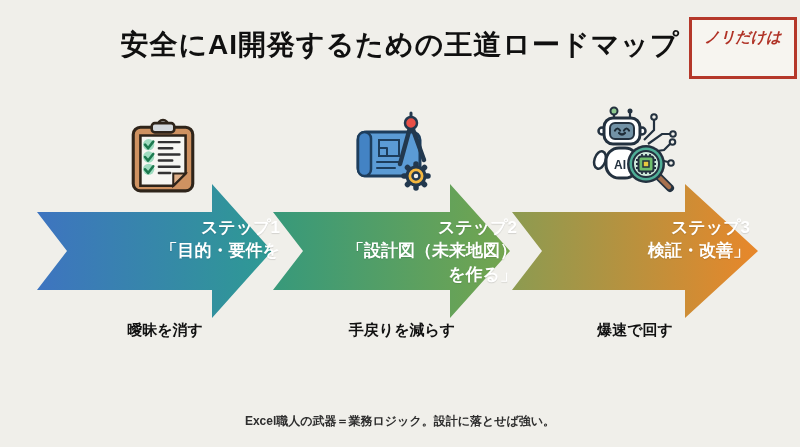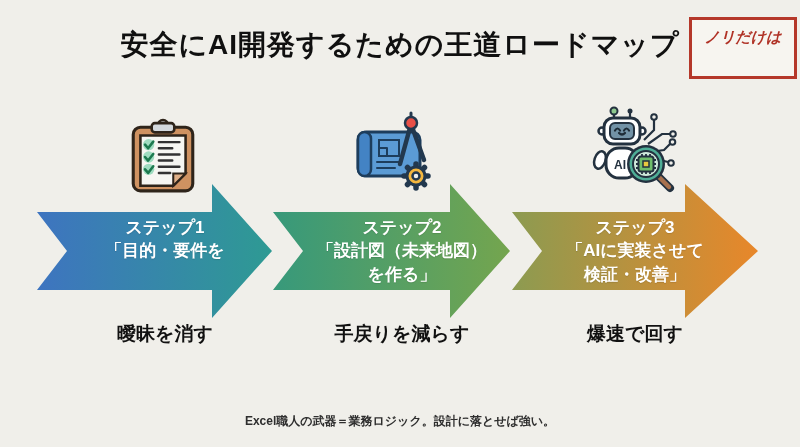--- a/index.html
+++ b/index.html
@@ -14,27 +14,27 @@
   .badge{
     position:absolute;left:689px;top:17px;width:108px;height:62px;box-sizing:border-box;
     border:3px solid #b5382a;background:#f7f5f0;color:#b03226;font-weight:700;
     font-size:15px;line-height:1.55;text-align:center;padding-top:5px;
   }
   .badge-line{white-space:nowrap;font-style:italic;}
   .flame{vertical-align:-2px;margin-left:3px;}
   .icon{position:absolute;}
   .arrows{position:absolute;left:0;top:182px;}
   .step-text{
-    position:absolute;top:216px;width:230px;text-align:center;color:#ffffff;
+    position:absolute;top:216px;width:230px;text-align:right;color:#ffffff;
     font-weight:700;font-size:17px;line-height:1.38;text-shadow:0 1px 1px rgba(0,0,0,0.12);
   }
   .s1{left:50px;} .s2{left:287px;} .s3{left:520px;}
   .tagline{
     position:absolute;top:321px;width:230px;text-align:center;color:#111111;
-    font-weight:800;font-size:19px;
+    font-weight:800;font-size:15px;
   }
   .footer{
     position:absolute;top:413px;left:0;width:100%;text-align:center;
     font-size:12px;font-weight:600;color:#2e2e2e;
   }
 </style>
 </head>
 <body>
 
 <div class="canvas">
@@ -138,21 +138,20 @@
     <div>ステップ1</div>
     <div>「目的・要件を</div>
   </div>
   <div class="step-text s2">
     <div>ステップ2</div>
     <div>「設計図（未来地図）</div>
     <div>を作る」</div>
   </div>
   <div class="step-text s3">
     <div>ステップ3</div>
-    <div>「AIに実装させて</div>
     <div>検証・改善」</div>
   </div>
 
   <div class="tagline s1">曖昧を消す</div>
   <div class="tagline s3">爆速で回す</div>
   <div class="tagline s2">手戻りを減らす</div>
 
   <div class="footer">Excel職人の武器＝業務ロジック。設計に落とせば強い。</div>
 
 </div>

